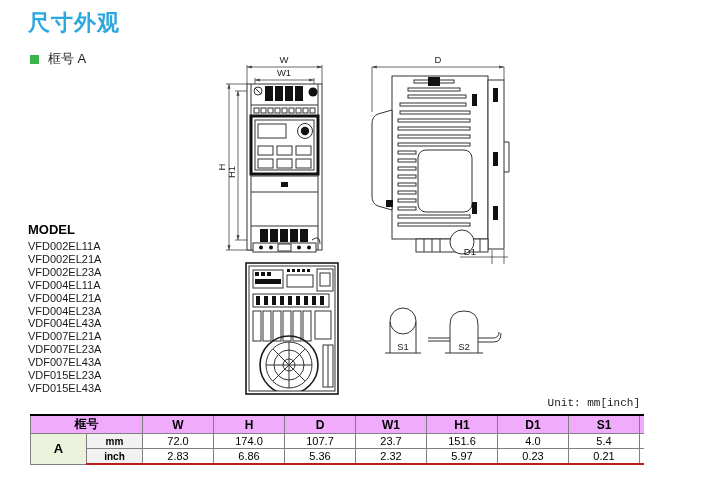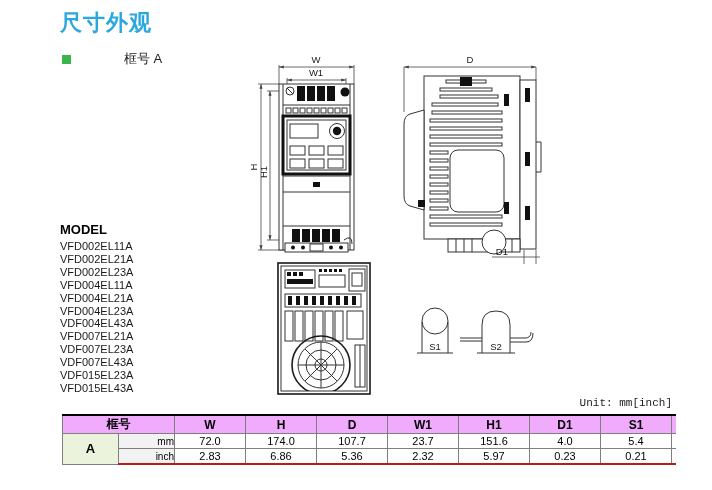--- a/index.html
+++ b/index.html
@@ -1,33 +1,33 @@
 <!DOCTYPE html>
 <html><head>
 <meta charset="utf-8">
 <style>
   html,body{margin:0;padding:0;background:#fff;}
   #page{position:relative;width:644px;height:490px;background:#fff;overflow:hidden;
-        font-family:"Liberation Sans","DejaVu Sans",sans-serif;color:#000;margin-left:32px;}
+        font-family:"Liberation Sans","DejaVu Sans",sans-serif;color:#000;}
   .abs{position:absolute;}
   #title{left:28px;top:8px;font-size:22px;font-weight:bold;color:#2BA7E0;letter-spacing:1px;}
-  #bullet-row{left:30px;top:50px;display:flex;align-items:center;gap:44px;}
+  #bullet-row{left:30px;top:50px;display:flex;align-items:center;}
   #bullet-sq{width:9px;height:9px;background:#3BB44A;display:inline-block;}
   #bullet-label{font-size:13px;margin-left:9px;color:#1a1a1a;}
   #model-block{left:28px;top:222px;}
   #model-header{font-size:13px;font-weight:bold;margin-bottom:3px;}
   .model-item{font-size:11px;line-height:12.9px;color:#1a1a1a;}
   #unit-note{right:4px;top:397px;font-size:11px;color:#1a1a1a;font-family:Liberation Mono, monospace;}
   
   #dim-table{left:30px;top:414px;width:680px;border-collapse:collapse;table-layout:fixed;}
   #dim-table td,#dim-table th{border:1px solid #7f7f7f;text-align:center;padding:0;vertical-align:middle;}
   #dim-table tr.hdr th{background:#f0abfc;font-size:12px;font-weight:bold;height:16px;border-top:2px solid #000;}
   #dim-table td{font-size:11px;height:14px;background:#fff;}
   #dim-table td.frame{background:#EBF3DC;font-size:13px;font-weight:bold;}
-  #dim-table td.unit{background:#F2F2F2;font-size:10px;font-weight:normal;text-align:right;}
+  #dim-table td.unit{background:#F2F2F2;font-size:10px;font-weight:bold;}
   #dim-table tr.last td{border-bottom:2px solid #b91c1c;}
   svg{position:absolute;overflow:visible;}
   svg text{font-family:"Liberation Sans","DejaVu Sans",sans-serif;fill:#1a1a1a;}
   .ln{stroke:#333;stroke-width:1;fill:none;}
   .ln2{stroke:#1a1a1a;stroke-width:1.6;fill:none;}
   .wh{fill:#fff;stroke:#333;stroke-width:1;}
   .bk{fill:#111;stroke:none;}
   .dim{stroke:#444;stroke-width:0.8;fill:none;}
   .dtxt{font-size:9.5px;}
 </style>

